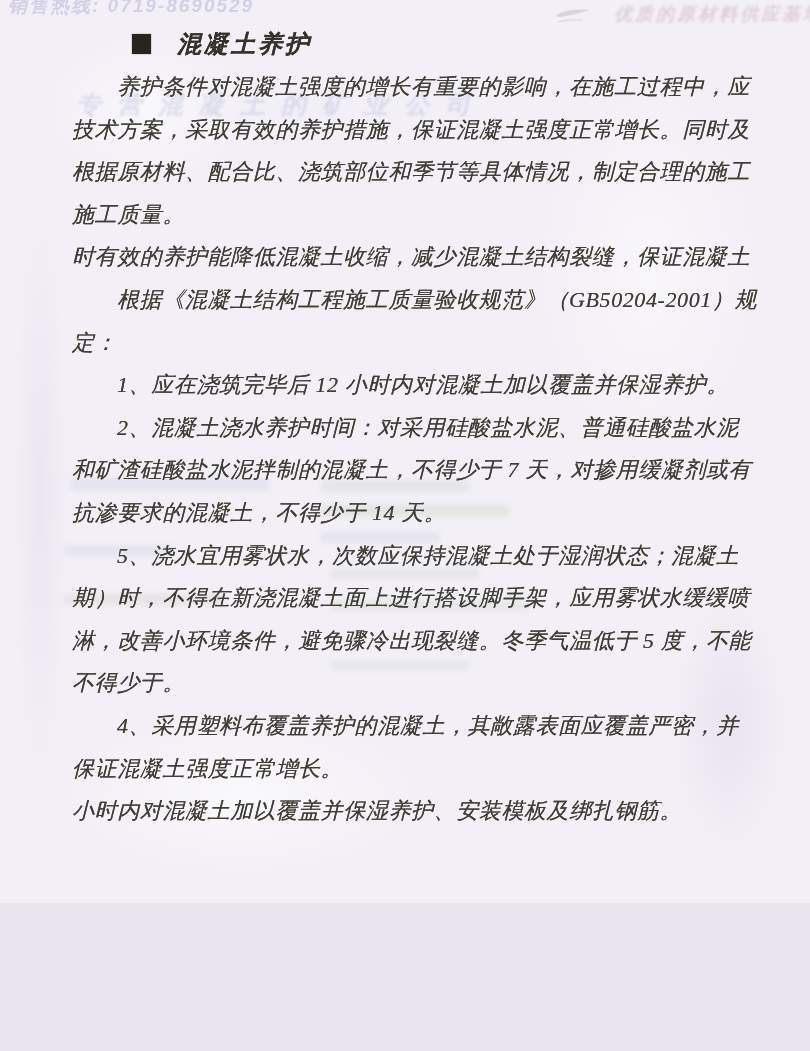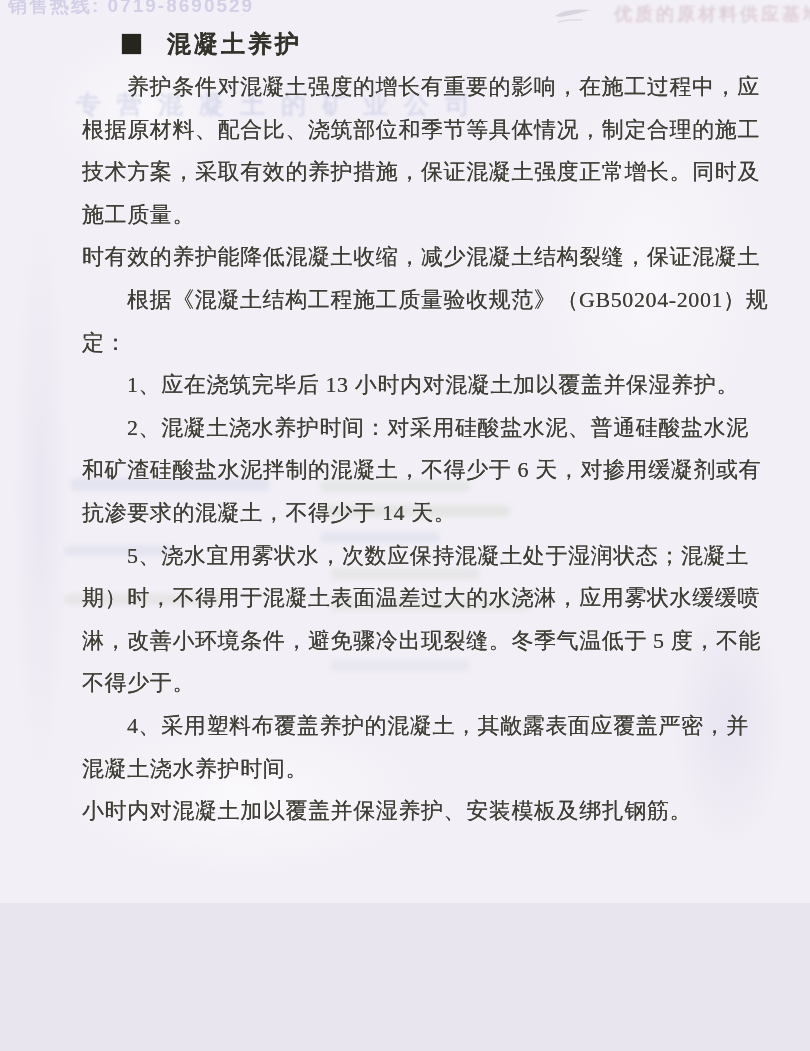--- a/index.html
+++ b/index.html
@@ -13,20 +13,21 @@
   }
   .page{
     position:relative;width:810px;height:903px;
     background:
       radial-gradient(closest-side at 18% 12%, rgba(255,255,255,.55), rgba(255,255,255,0) 70%),
       radial-gradient(closest-side at 80% 30%, rgba(255,255,255,.5), rgba(255,255,255,0) 70%),
       radial-gradient(closest-side at 30% 88%, rgba(255,255,255,.6), rgba(255,255,255,0) 75%),
       radial-gradient(closest-side at 90% 80%, rgba(224,219,236,.55), rgba(255,255,255,0) 70%),
       radial-gradient(closest-side at 5% 55%, rgba(226,222,238,.5), rgba(255,255,255,0) 70%),
       var(--paper);
+    font-style: italic;
   }
   
   .fax-header{
     position:absolute;left:8px;top:-7px;
     font-family:"Liberation Sans","DejaVu Sans",sans-serif;
     font-weight:bold;font-size:19px;letter-spacing:2px;
     color:var(--faint-blue);opacity:.55;filter:blur(.7px);
     white-space:nowrap;
   }
   
@@ -40,33 +41,32 @@
   .swoosh{position:absolute;left:552px;top:6px;opacity:.45;}
   
   .watermark-mid{
     position:absolute;left:76px;top:88px;
     font-family:"Liberation Sans","DejaVu Sans",sans-serif;
     font-weight:bold;font-size:25px;letter-spacing:16px;
     color:#c2c6e2;opacity:.5;filter:blur(1px);white-space:nowrap;
   }
   .smudge{position:absolute;border-radius:6px;filter:blur(2.5px);}
   
-  .heading{position:absolute;left:122px;top:28px;display:flex;align-items:center;}
+  .heading{position:absolute;left:132px;top:28px;display:flex;align-items:center;}
   .bullet{width:19px;height:20px;background:#26261f;box-shadow:0 0 1px #555;margin-right:26px;}
   .heading-text{
     font-size:24px;font-weight:bold;color:#33322b;letter-spacing:3px;
     text-shadow:0 0 .5px rgba(40,40,30,.9);white-space:nowrap;
   }
   
   .doc-body{position:absolute;left:72px;top:66px;width:676px;}
   .tline{
     height:42.6px;line-height:42.6px;font-size:22px;letter-spacing:.6px;
     color:var(--ink);white-space:nowrap;
     text-shadow:0 0 .45px rgba(55,55,45,.85);
-    margin-left:10px;
   }
   .tline.indent{padding-left:45px;}
 </style>
 </head>
 <body>
 
 <div class="page">
 
   <div class="fax-header">销售热线: 0719-8690529</div>
 
@@ -91,32 +91,32 @@
   <div class="smudge" style="left:330px;top:600px;width:200px;height:11px;background:#cdd5c8;opacity:.3;"></div>
   <div class="smudge" style="left:330px;top:660px;width:140px;height:11px;background:#ccd2e0;opacity:.28;"></div>
 
   <div class="heading">
     <span class="bullet"></span>
     <span class="heading-text">混凝土养护</span>
   </div>
 
   <div class="doc-body">
     <div class="tline indent">养护条件对混凝土强度的增长有重要的影响，在施工过程中，应</div>
+    <div class="tline">技术方案，采取有效的养护措施，保证混凝土强度正常增长。同时及</div>
     <div class="tline">根据原材料、配合比、浇筑部位和季节等具体情况，制定合理的施工</div>
-    <div class="tline">技术方案，采取有效的养护措施，保证混凝土强度正常增长。同时及</div>
     <div class="tline">施工质量。</div>
     <div class="tline">时有效的养护能降低混凝土收缩，减少混凝土结构裂缝，保证混凝土</div>
     <div class="tline indent">根据《混凝土结构工程施工质量验收规范》（GB50204-2001）规</div>
     <div class="tline">定：</div>
-    <div class="tline indent">1、应在浇筑完毕后 13 小时内对混凝土加以覆盖并保湿养护。</div>
+    <div class="tline indent">1、应在浇筑完毕后 12 小时内对混凝土加以覆盖并保湿养护。</div>
     <div class="tline indent">2、混凝土浇水养护时间：对采用硅酸盐水泥、普通硅酸盐水泥</div>
-    <div class="tline">和矿渣硅酸盐水泥拌制的混凝土，不得少于 6 天，对掺用缓凝剂或有</div>
+    <div class="tline">和矿渣硅酸盐水泥拌制的混凝土，不得少于 7 天，对掺用缓凝剂或有</div>
     <div class="tline">抗渗要求的混凝土，不得少于 14 天。</div>
     <div class="tline indent">5、浇水宜用雾状水，次数应保持混凝土处于湿润状态；混凝土</div>
-    <div class="tline">期）时，不得用于混凝土表面温差过大的水浇淋，应用雾状水缓缓喷</div>
+    <div class="tline">期）时，不得在新浇混凝土面上进行搭设脚手架，应用雾状水缓缓喷</div>
     <div class="tline">淋，改善小环境条件，避免骤冷出现裂缝。冬季气温低于 5 度，不能</div>
     <div class="tline">不得少于。</div>
     <div class="tline indent">4、采用塑料布覆盖养护的混凝土，其敞露表面应覆盖严密，并</div>
-    <div class="tline">混凝土浇水养护时间。</div>
+    <div class="tline">保证混凝土强度正常增长。</div>
     <div class="tline">小时内对混凝土加以覆盖并保湿养护、安装模板及绑扎钢筋。</div>
   </div>
 
 </div>
 
 </body></html>

